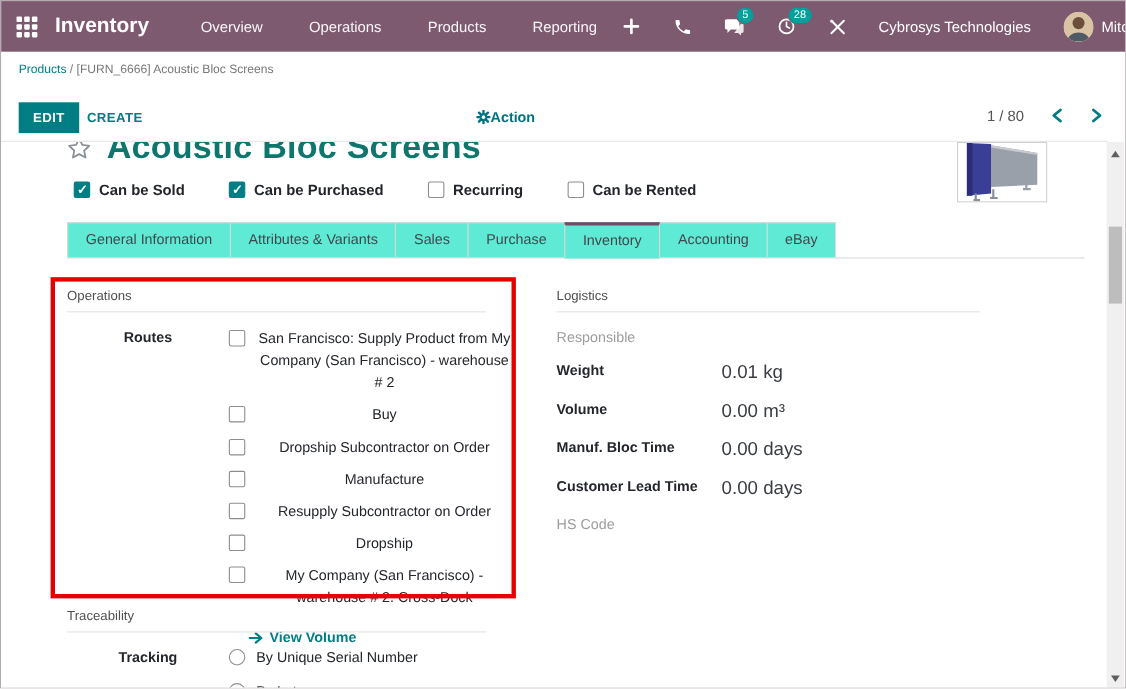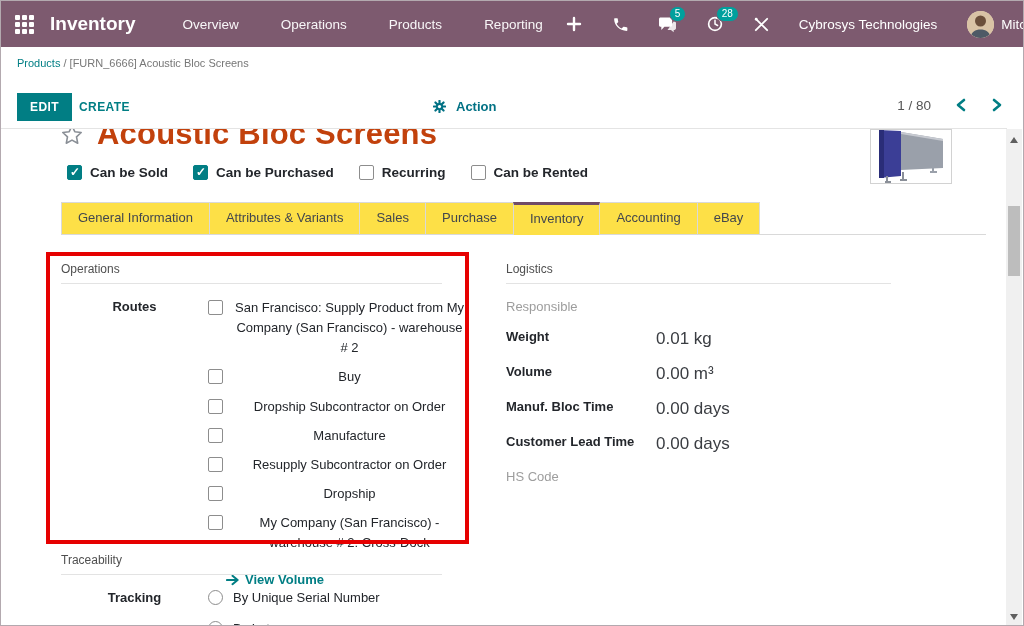--- a/index.html
+++ b/index.html
@@ -21,40 +21,40 @@
   .usermenu { display:flex; align-items:center; gap:7px; cursor:pointer; }
   .avatar { width:27px; height:27px; border-radius:50%; overflow:hidden; background:#e8d5bd; }
   .username { font-size:13.5px; white-space:nowrap; }
 
   
   .breadcrumb { position:absolute; top:56px; left:16px; font-size:11px; color:#777; }
   .breadcrumb .bc-link { color:#017e84; cursor:pointer; }
   .cp-row { position:absolute; top:92px; left:0; right:0; height:30px; }
   .btn-edit { position:absolute; left:16px; top:0; background:#017e84; color:#fff; border:none; font-weight:bold; font-size:12px; letter-spacing:.4px; padding:7px 13px; cursor:pointer; font-family:inherit; }
   .btn-create { position:absolute; left:78px; top:7px; color:#017e84; font-weight:bold; font-size:12px; letter-spacing:.4px; cursor:pointer; }
-  .action-menu { position:absolute; left:432px; top:6px; color:#017184; font-weight:bold; font-size:13px; display:flex; gap:10px; align-items:center; cursor:pointer; }
+  .action-menu { position:absolute; left:432px; top:6px; color:#017184; font-weight:bold; font-size:13px; display:flex; gap:0; align-items:center; cursor:pointer; }
   .pager { position:absolute; right:20px; top:5px; display:flex; align-items:flex-start; gap:24px;margin-left:20px; }
   .pager-count { font-size:13.5px; color:#555; }
   .pager-btn { cursor:pointer; display:flex; }
   .cp-divider { position:absolute; top:127px; left:0; width:1006px; border-top:1px solid #e4e4e4; }
 
   
   .sheet { position:absolute; top:128px; left:0; width:1006px; height:497px; background:#fff; overflow:hidden; }
   .title-row { position:absolute; top:-13px; left:59px; display:flex; align-items:flex-start; gap:13px; }
   .fav-star { margin-top:7px; cursor:pointer; }
-  .page-title { font-size:31px; font-weight:bold; color:#c2410c; letter-spacing:.2px; }
-  .flags-row { position:absolute; top:36px; left:66px; display:flex; gap:25px; }
+  .page-title { font-size:31px; font-weight:bold; color:#0f766e; letter-spacing:.2px; }
+  .flags-row { position:absolute; top:36px; left:66px; display:flex; gap:40px; }
   .flag { display:flex; align-items:center; gap:8px; font-size:13.5px; font-weight:bold; color:#23262b; }
   .cb { width:15px; height:15px; border:1px solid #8d8d8d; border-radius:2px; background:#fff; position:relative; flex:0 0 auto; cursor:pointer; }
   .cb.checked { background:#017e84; border-color:#017e84; }
   .cb.checked::after { content:"✓"; position:absolute; left:2px; top:-1px; color:#fff; font-size:12px; font-weight:bold; }
   .radio { width:15px; height:15px; border:1px solid #8d8d8d; border-radius:50%; background:#fff; flex:0 0 auto; cursor:pointer; }
 
   .tabs { position:absolute; top:73px; left:60px; width:925px; display:flex; border-bottom:1px solid #d9d9d9; }
-  .tab { padding:0 16px; height:32px; line-height:30px; font-size:13px; color:#43474d; background:#fde047; border:1px solid #d9d9d9; border-bottom:none; margin-right:-1px; cursor:pointer; }
+  .tab { padding:0 16px; height:32px; line-height:30px; font-size:13px; color:#43474d; background:#5eead4; border:1px solid #d9d9d9; border-bottom:none; margin-right:-1px; cursor:pointer; }
   .tab.active { border-top:3px solid #714b67; line-height:27px; margin-bottom:-1px; height:33px; position:relative; z-index:2; }
 
   .group { position:absolute; width:381px; }
   .group-header { font-size:12px; color:#4f4f4f; padding-bottom:7px; border-bottom:1px solid #e3e3e3; }
   .field-row { display:flex; margin-top:14px;text-align:center; }
   .field-label { width:147px; font-size:13px; font-weight:bold; color:#23262b; flex:0 0 auto; padding-top:1px; }
   .field-value { font-size:17px; color:#3a3d42; }
   .lg-row { display:flex; margin-top:15px; min-height:13px; }
   .lg-label { width:150px; font-size:13px; font-weight:bold; color:#23262b; flex:0 0 auto; }
   .lg-row.muted .lg-label { color:#9d9d9d; font-weight:normal; }

